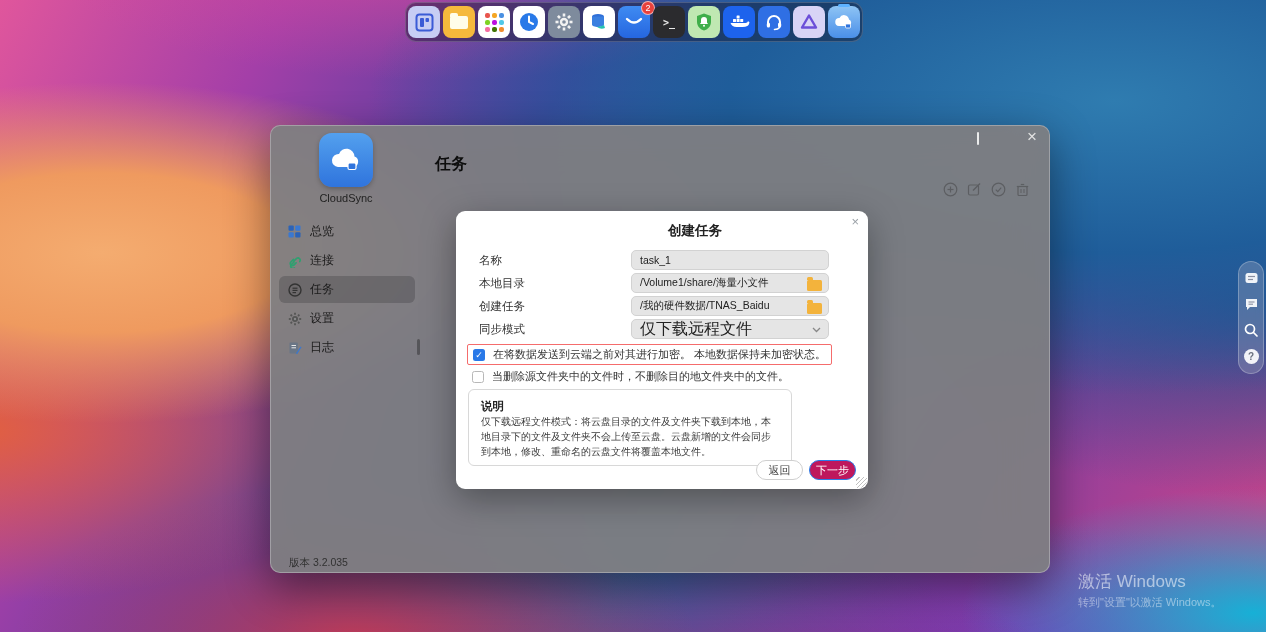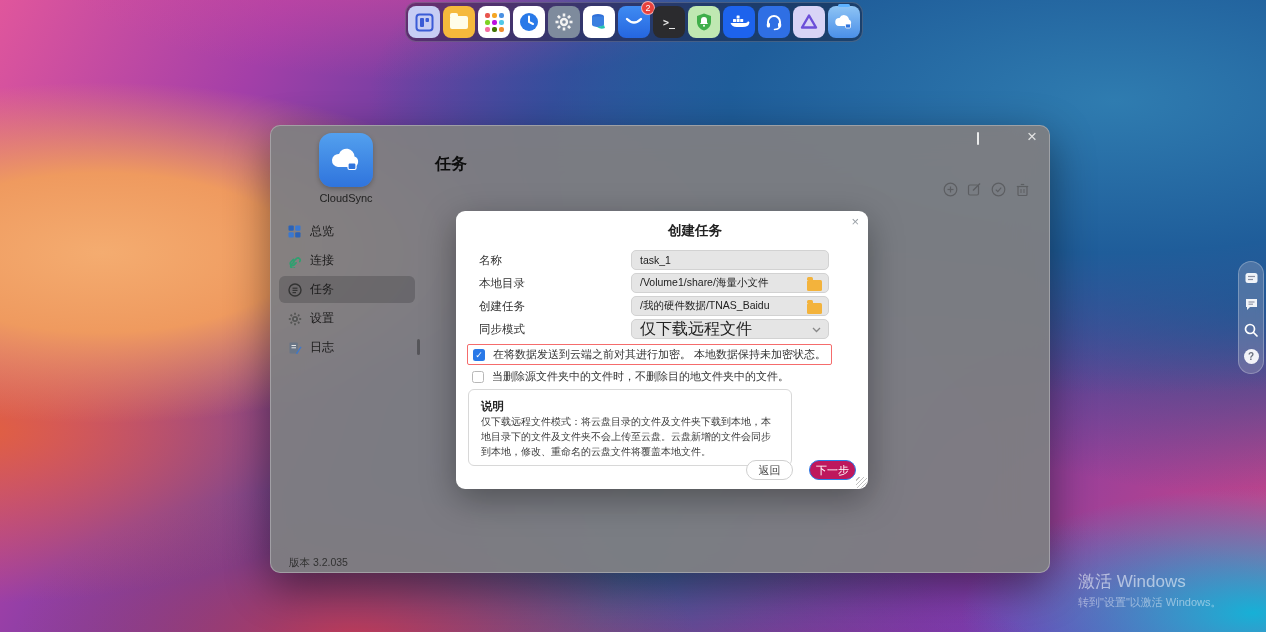--- a/index.html
+++ b/index.html
@@ -126,21 +126,21 @@
   .cb { width:12px; height:12px; border-radius:2.5px; flex:0 0 auto; display:flex; align-items:center; justify-content:center; }
   .cb.on { background:#2979e8; color:#fff; font-size:9px; }
   .cb.off { background:#fff; border:1px solid #b8b8b8; }
   .cbtxt { font-size:11px; color:#333; white-space:nowrap; }
   .descbox {
     position:absolute; left:12px; top:178px; width:324px; height:77px;
     border:1px solid #d8d8d8; border-radius:6px; padding:9px 12px; overflow:hidden;
   }
   .descbox .dt { font-size:11.5px; font-weight:bold; color:#222; }
   .descbox .db { font-size:10px; line-height:1.5; color:#3c3c3c;font-family:Liberation Serif, serif; }
-  .btnrow { position:absolute; right:12px; top:249px; display:flex; gap:16px; align-items:center; }
+  .btnrow { position:absolute; right:12px; top:249px; display:flex; gap:6px; align-items:center; }
   .btn { height:20px; border-radius:10px; display:flex; align-items:center; justify-content:center; font-size:11px; }
   .btn.ghost { width:47px; background:#fff; border:1px solid #cfcfcf; color:#444; }
   .btn.primary { width:47px; background:#be185d; color:#fff; border:1px solid #2b7ce9; }
   .resize-h {
     position:absolute; right:1px; bottom:1px; width:11px; height:11px;
     background:repeating-linear-gradient(135deg, transparent 0 2px, #c0c0c0 2px 3px);
     border-bottom-right-radius:8px;
   }
 </style>
 </head>

